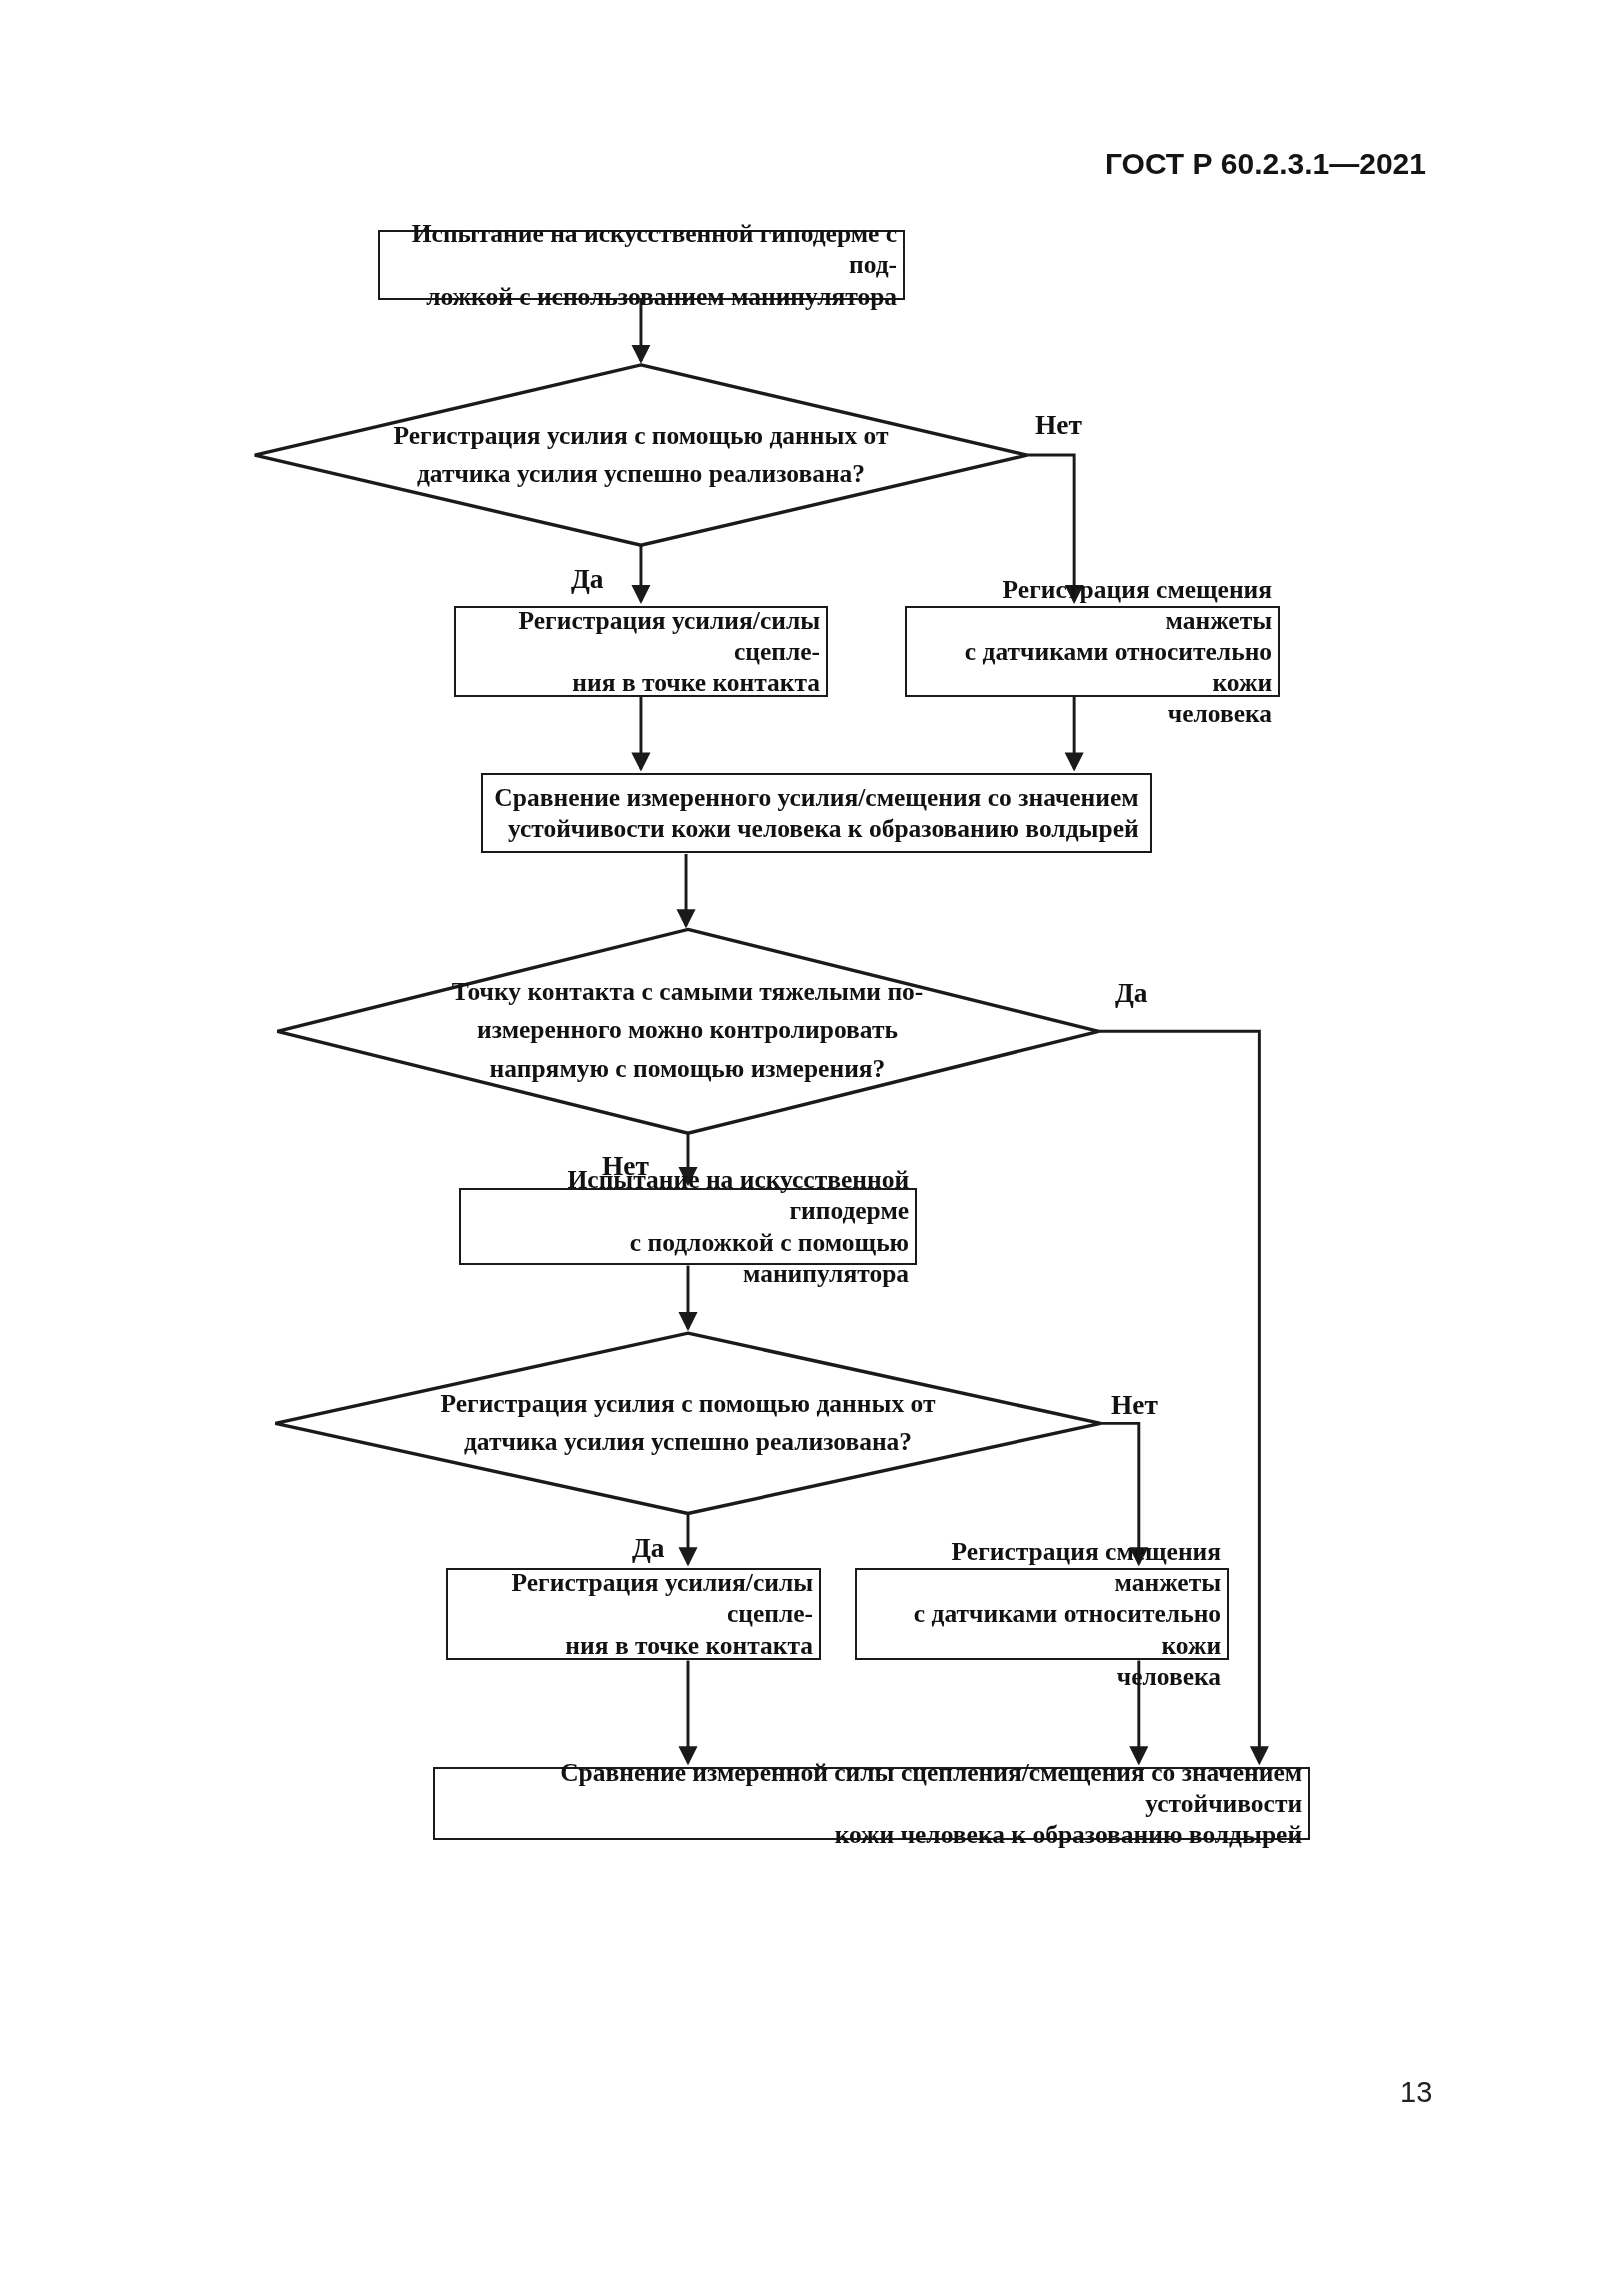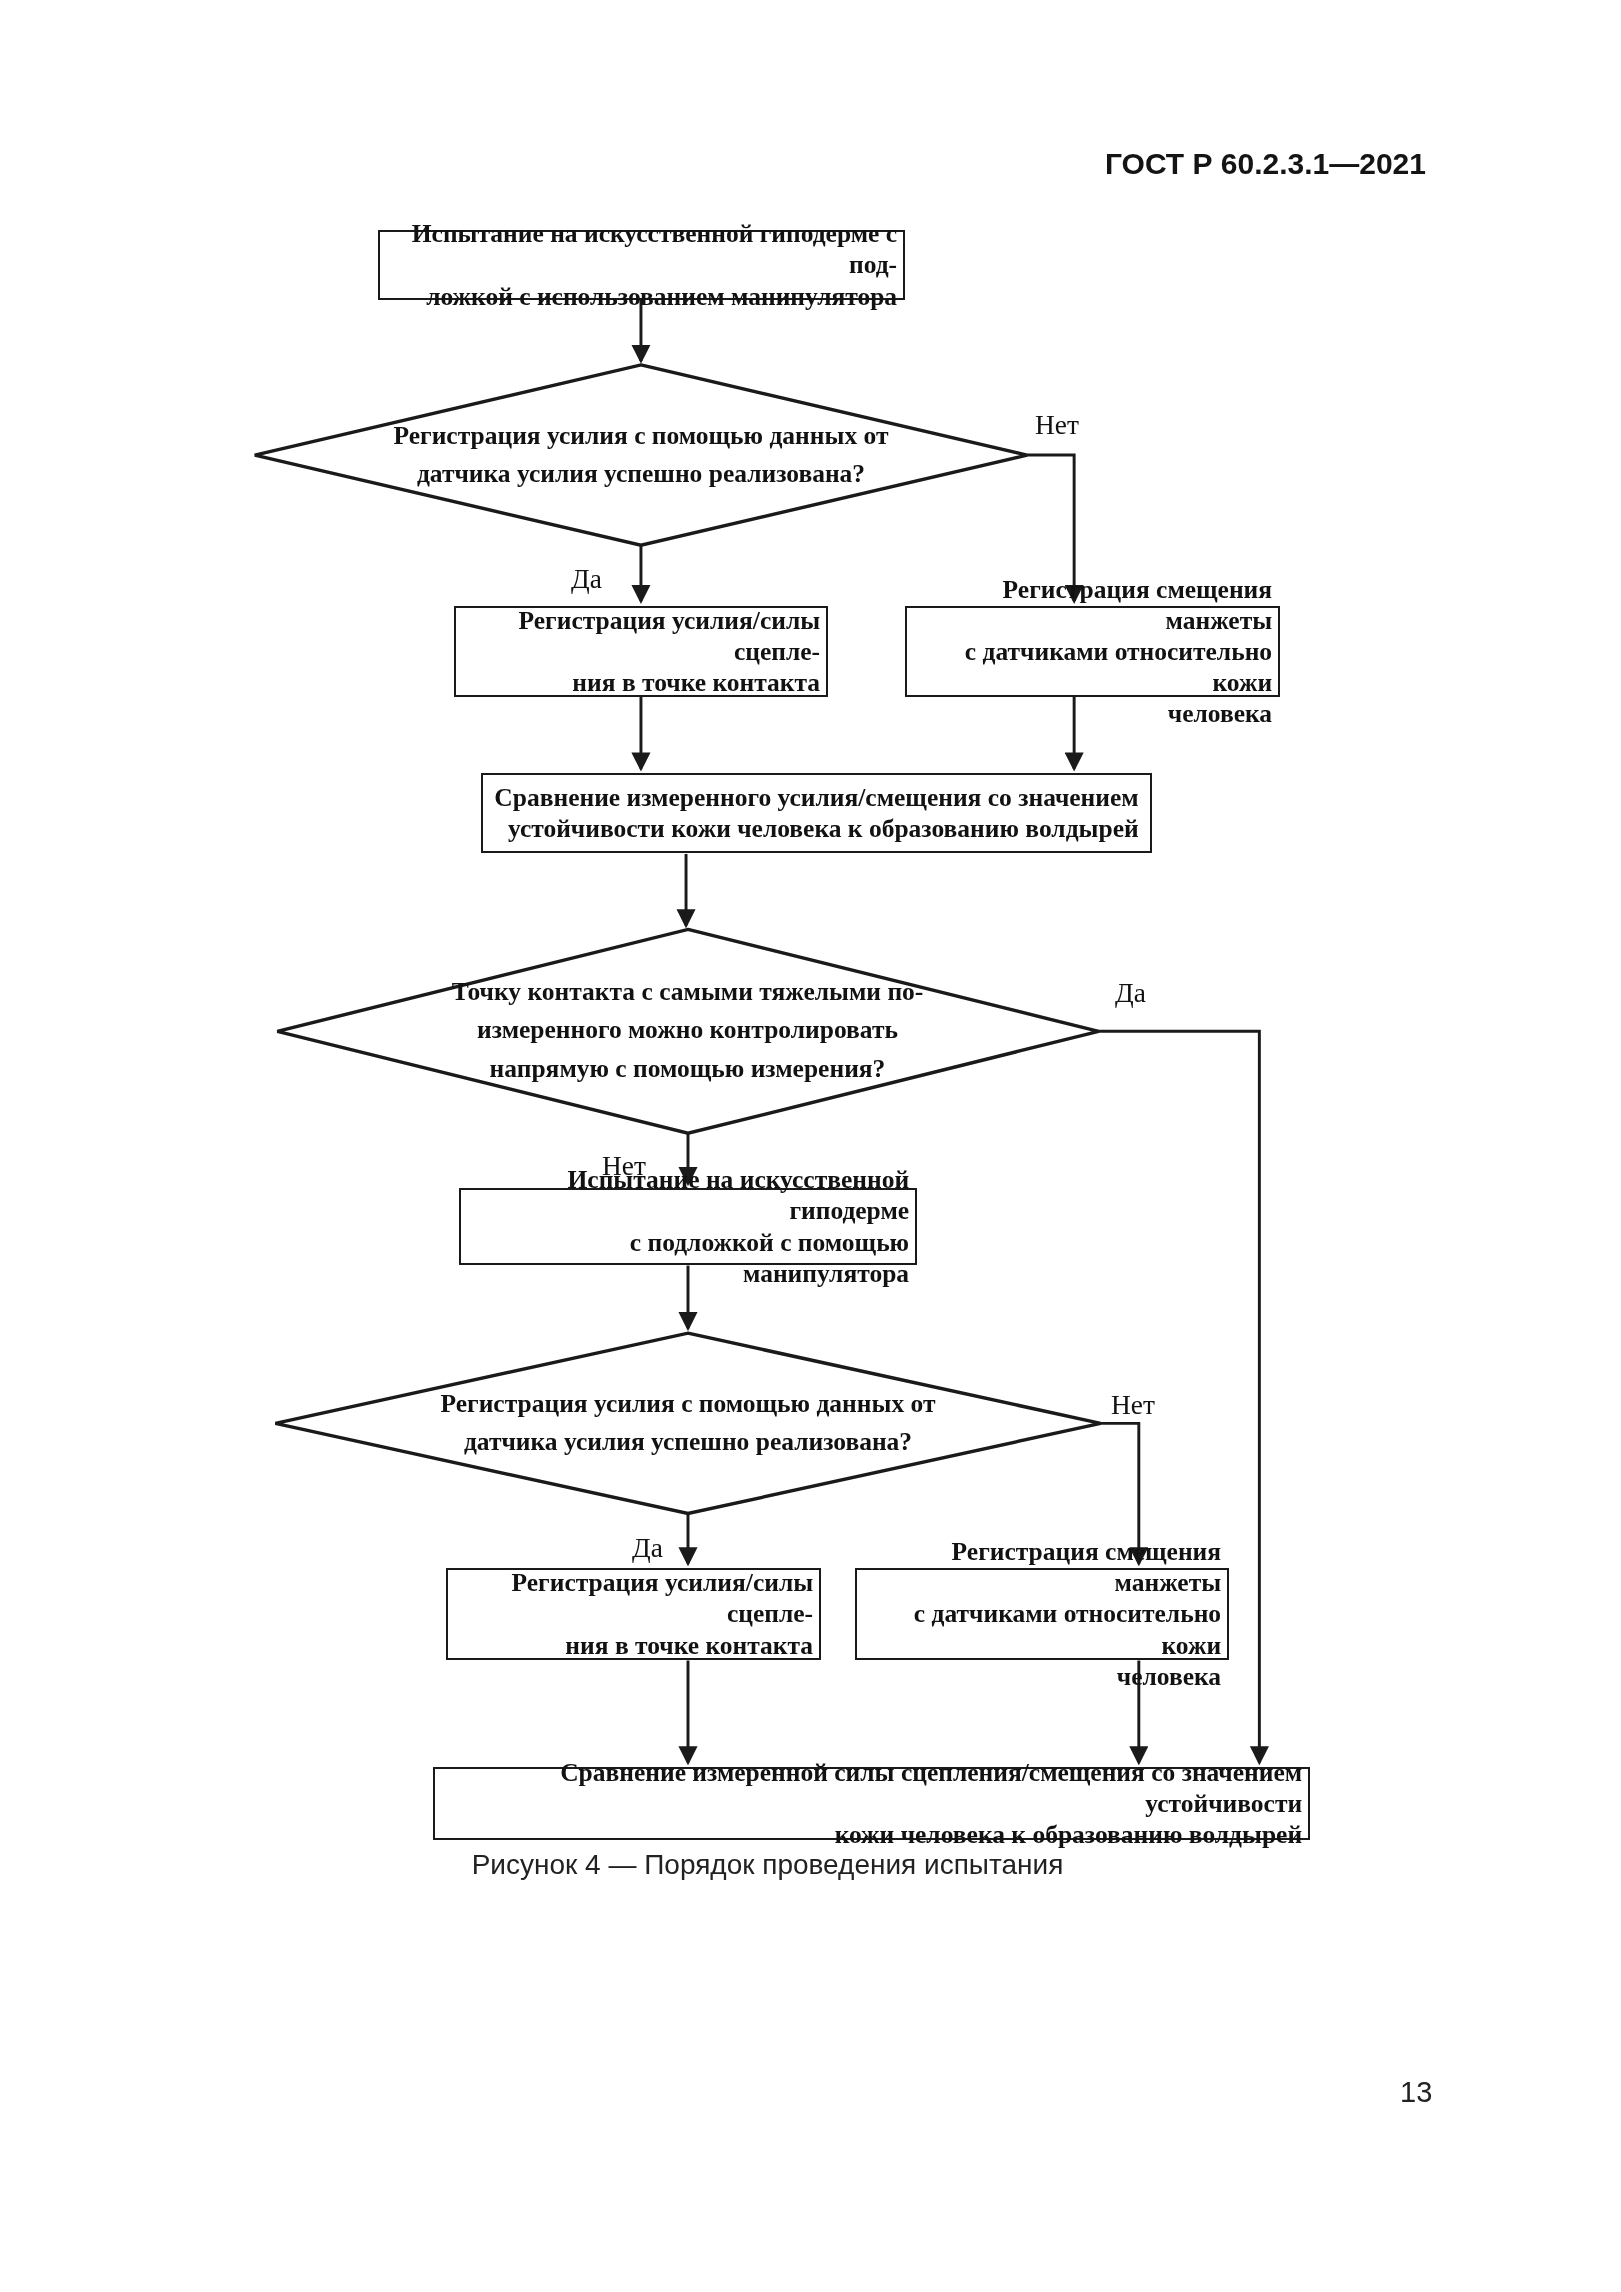--- a/index.html
+++ b/index.html
@@ -47,21 +47,21 @@
     justify-content: center;
     text-align: center;
     white-space: pre-line;
     font-weight: 700;
     font-size: 25.5px;
     line-height: 1.5;
     color: #121212;
   }
   .lbl {
     position: absolute;
-    font-weight: 400;
+    font-weight: 700;
     font-size: 27.4px;
     color: #121212;
   }
   .caption {
     position: absolute;
     top: 1849px;
     left: 385px;
     width: 765px;
     text-align: center;
     font-family: "Liberation Sans", sans-serif;
@@ -149,18 +149,17 @@
   <div class="dtext" style="left:394px; top:1370px; width:588px; height:106px;">Регистрация усилия с помощью данных от
 датчика усилия успешно реализована?</div>
 
   <div class="lbl" style="left:1035px; top:410px;">Нет</div>
   <div class="lbl" style="left:571px; top:564px;">Да</div>
   <div class="lbl" style="left:1115px; top:978px;">Да</div>
   <div class="lbl" style="left:602px; top:1151px;">Нет</div>
   <div class="lbl" style="left:1111px; top:1390px;">Нет</div>
   <div class="lbl" style="left:632px; top:1533px;">Да</div>
 
-  <div class="caption">Рисунок 4 — Порядок проведения испытания</div>
 
   <div class="pageno">13</div>
 
 </div>
 
 
 </body></html>

